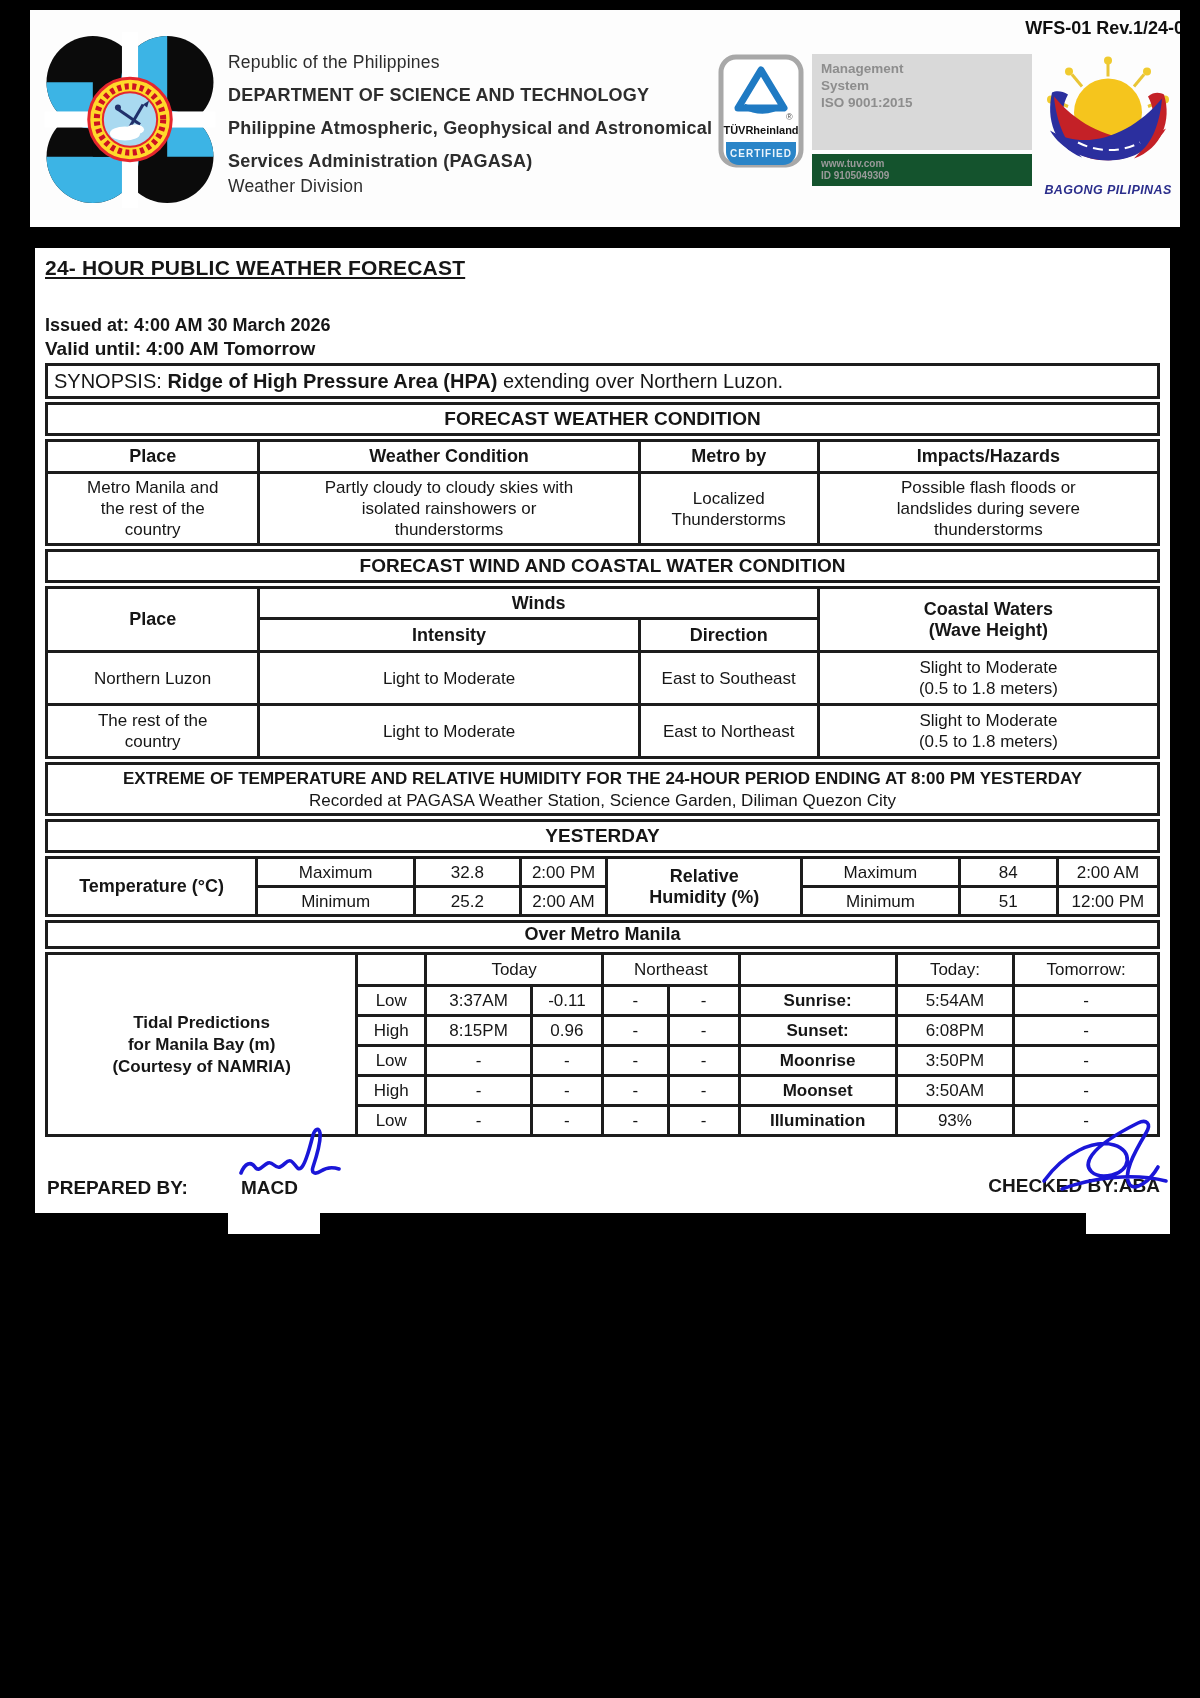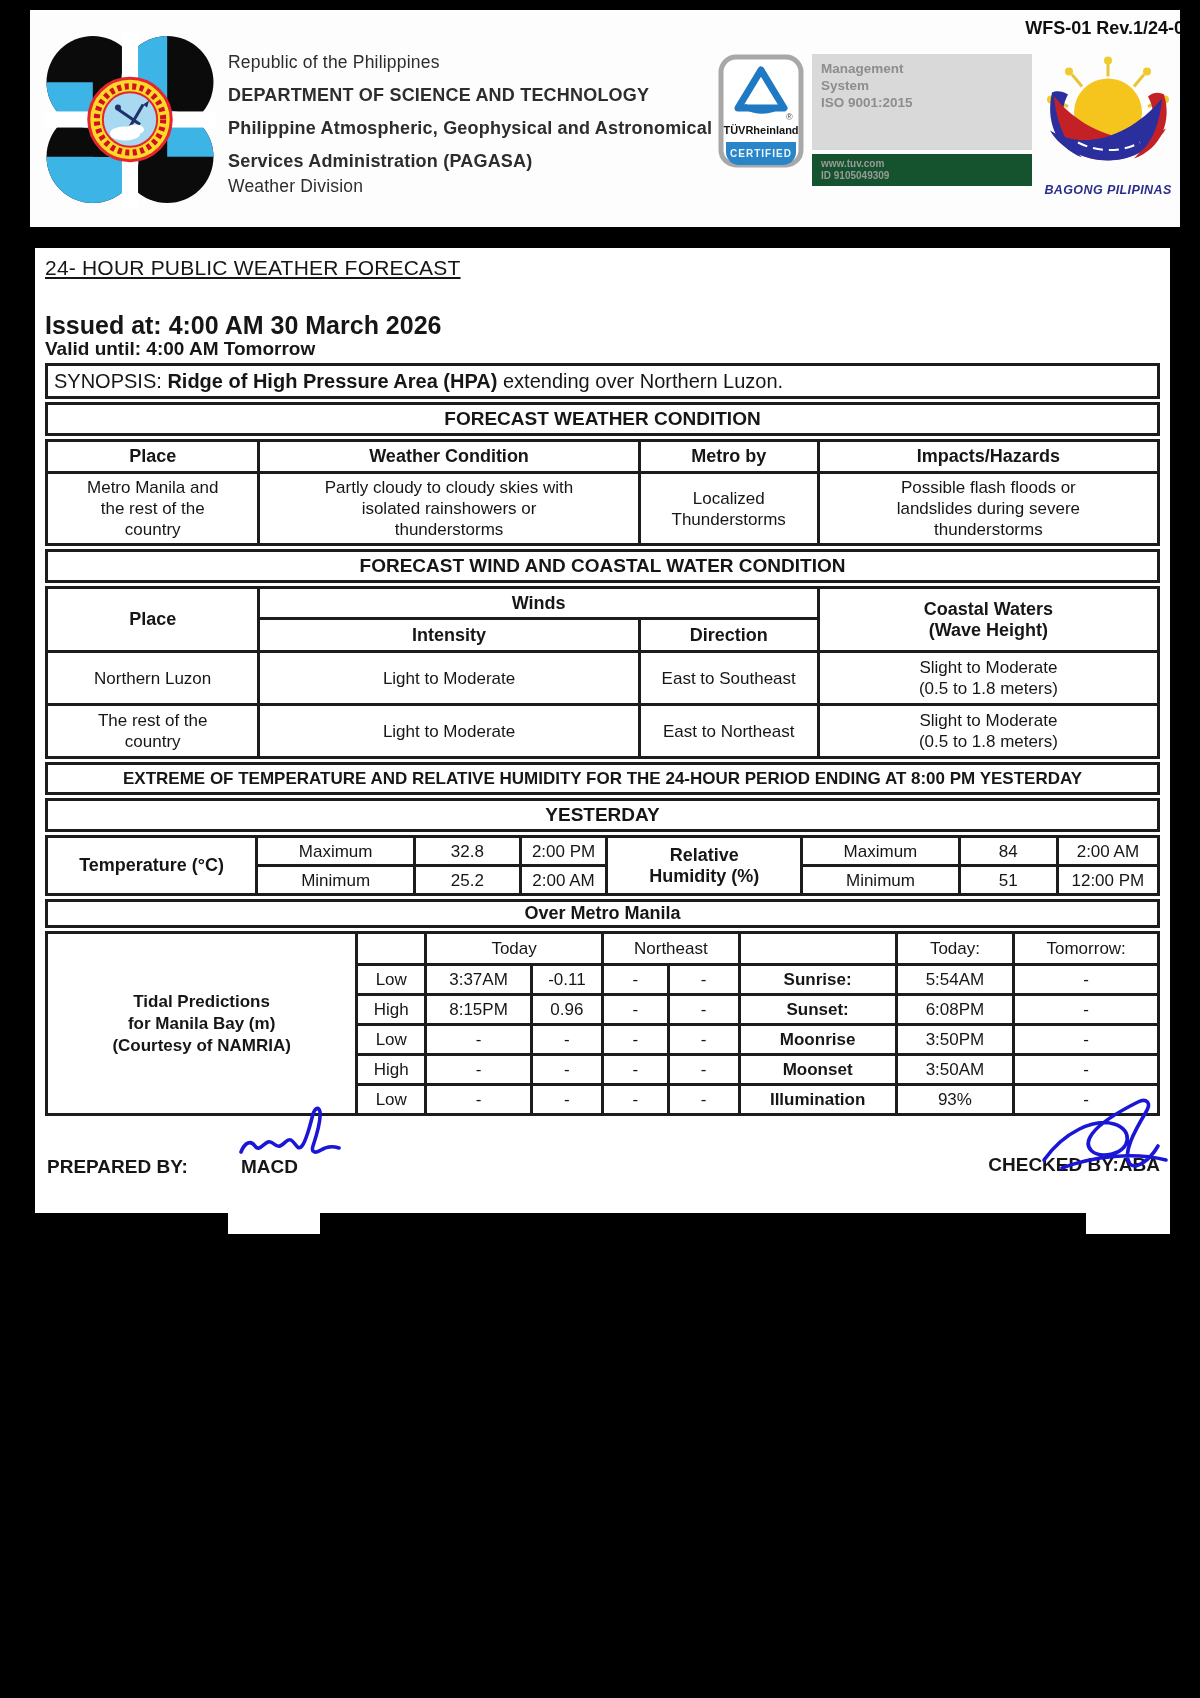--- a/index.html
+++ b/index.html
@@ -17,22 +17,22 @@
   .tuv{position:absolute;left:688px;top:44px;}
   .iso-panel{position:absolute;left:782px;top:44px;width:220px;height:96px;background:#d9d9d9;color:#8d8d8d;
     font-size:13.5px;font-weight:bold;line-height:17px;padding:6px 9px;box-sizing:border-box;}
   .tuv-id{position:absolute;left:782px;top:144px;width:220px;height:32px;background:#14532d;color:#9a9a9a;
     font-size:10px;font-weight:bold;line-height:12px;padding:4px 9px;box-sizing:border-box;}
   .bagong{position:absolute;left:1002px;top:42px;width:152px;text-align:center;}
   .bagong-label{font-size:12.5px;font-weight:bold;font-style:italic;color:#2b2e8c;letter-spacing:.4px;margin-top:-3px;white-space:nowrap;}
   
   .content{position:absolute;left:35px;top:248px;width:1135px;height:965px;background:#fff;
     box-sizing:border-box;padding:6px 10px 0;overflow:hidden;}
-  .doc-title{font-size:21px;font-weight:normal;text-decoration:underline;margin:2px 0 0 0;letter-spacing:.2px;}
-  .issued{margin-top:34px;font-size:25px;font-weight:bold;line-height:23px;}
+  .doc-title{font-size:21px;font-weight:bold;text-decoration:underline;margin:2px 0 0 0;letter-spacing:.2px;}
+  .issued{margin-top:34px;font-size:18px;font-weight:bold;line-height:23px;}
   .valid{font-size:19px;font-weight:bold;line-height:23px;}
   .box{border:3px solid #1c1c1c;margin-top:3px;}
   .synopsis{font-size:20px;padding:2px 6px;line-height:26px;}
   .synopsis .hl{font-weight:bold;}
   .sec-title{font-size:19px;font-weight:bold;text-align:center;padding:2px 0;line-height:24px;}
   table{width:100%;border-collapse:collapse;margin-top:3px;table-layout:fixed;}
   td{border:3px solid #1c1c1c;text-align:center;padding:1px 4px;font-size:17px;line-height:21px;overflow:hidden;word-wrap:break-word;}
   td.b{font-weight:bold;font-size:18px;}
   .wx-head td{height:27px;}
   .wx-body td{padding:3px 4px;}
@@ -216,20 +216,21 @@
         <td class="data">Light to Moderate</td>
         <td class="data">East to Northeast</td>
         <td class="data preline">Slight to Moderate
 (0.5 to 1.8 meters)</td>
       </tr>
     </tbody>
   </table>
 
   <div class="box extreme">
     <div class="l1">EXTREME OF TEMPERATURE AND RELATIVE HUMIDITY FOR THE 24-HOUR PERIOD ENDING AT 8:00 PM YESTERDAY</div>
+    <div class="l2">Recorded at PAGASA Weather Station, Science Garden, Diliman Quezon City</div>
   </div>
 
   <div class="box sec-title">YESTERDAY</div>
 
   <table class="temp-table">
     <colgroup>
         <col style="width:18.9%">
         <col style="width:14.2%">
         <col style="width:9.5%">
         <col style="width:7.8%">

